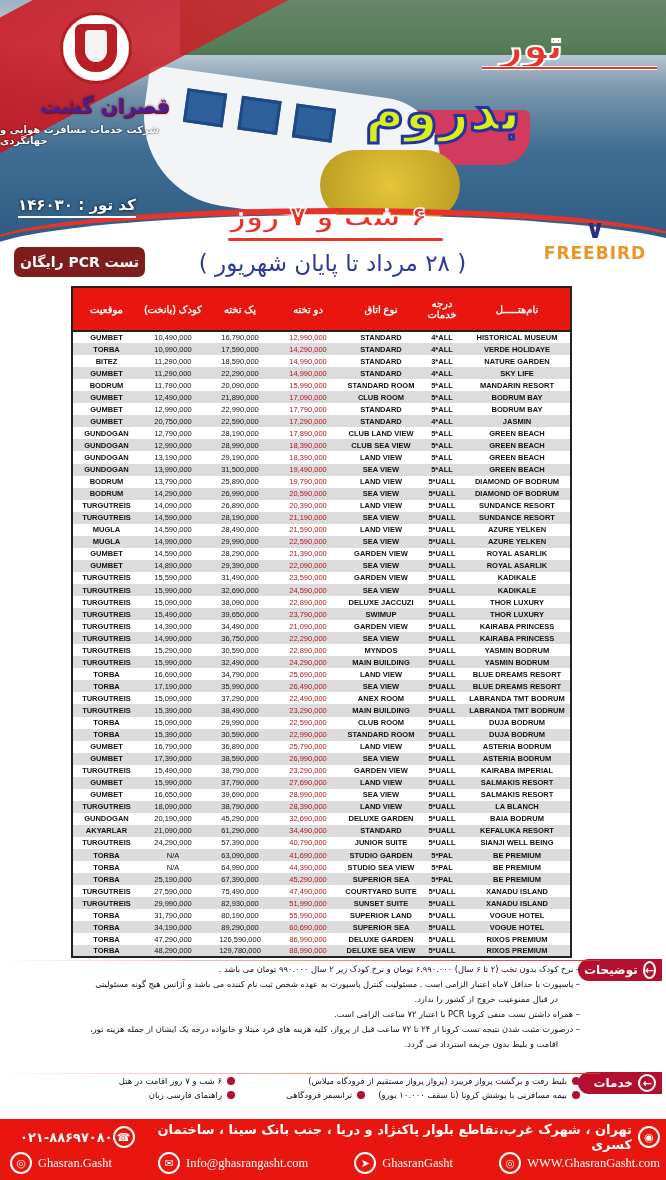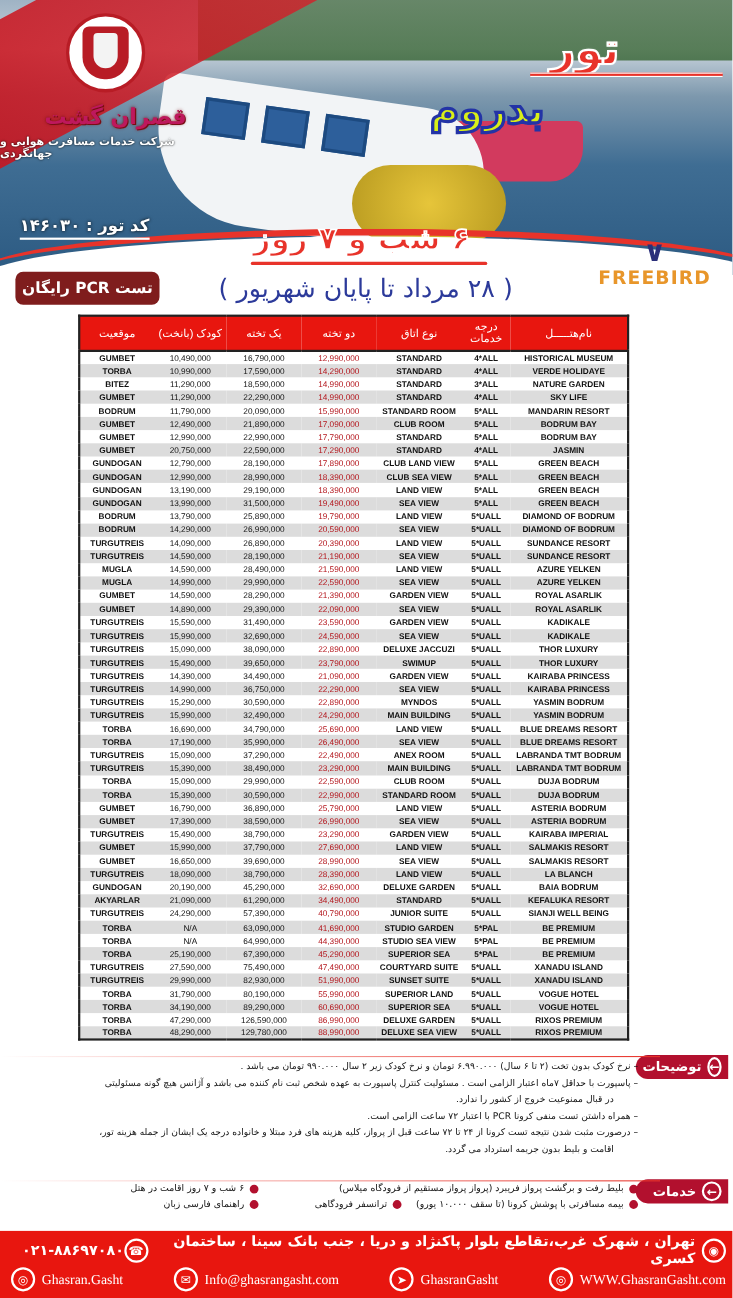--- a/index.html
+++ b/index.html
@@ -10,35 +10,35 @@
 .hero .boat1{position:absolute;left:140px;top:85px;width:300px;height:130px;background:#f2f4f6;border-radius:10px 60px 40px 90px;transform:rotate(8deg)}
 .hero .boat1 .win{position:absolute;top:18px;width:40px;height:34px;background:#2d5f9b;border:3px solid #1d4a80}
 .hero .nets{position:absolute;left:320px;top:150px;width:140px;height:70px;background:radial-gradient(circle,#e6c53a,#b89a20);border-radius:40px}
 .hero .boat2{position:absolute;left:360px;top:110px;width:170px;height:55px;background:#d23a5e;border-radius:6px 6px 30px 30px}
 .redband{position:absolute;left:-80px;top:60px;width:560px;height:120px;background:linear-gradient(90deg,rgba(200,20,30,.9),rgba(220,40,50,.75));transform:rotate(-28deg);transform-origin:left top}
 .curve-bottom{position:absolute;left:-20px;top:215px;width:720px;height:120px;background:#fff;border-radius:60% 60% 0 0/40% 40% 0 0}
 .curve-line{position:absolute;left:-20px;top:208px;width:720px;height:120px;border-top:6px solid #e8332a;border-radius:60% 60% 0 0/40% 40% 0 0}
 .logo{position:absolute;left:60px;top:12px;width:72px;height:72px;border-radius:50%;background:#fff;border:3px solid #b81c25;display:flex;align-items:center;justify-content:center}
 .logo .shield{width:42px;height:48px;background:#b81c25;border-radius:6px 6px 20px 20px;position:relative}
 .logo .shield:after{content:"";position:absolute;left:10px;top:6px;width:22px;height:32px;background:#f3f3f3;border-radius:4px 4px 12px 12px}
-.brand-name{position:absolute;left:20px;top:94px;width:170px;text-align:center;color:#be185d;font-weight:bold;font-size:20px;text-shadow:0 0 3px #7a0f14,1px 1px 0 #7a0f14}
+.brand-name{position:absolute;left:20px;top:94px;width:170px;text-align:center;color:#4c1d95;font-weight:bold;font-size:20px;text-shadow:0 0 3px #7a0f14,1px 1px 0 #7a0f14}
 .brand-sub{position:absolute;left:0px;top:124px;width:200px;text-align:left;color:#fff;font-size:10px;font-weight:bold;text-shadow:0 0 2px #000}
 .tour-code{position:absolute;left:18px;top:196px;color:#fff;font-weight:bold;font-size:15px;text-shadow:0 0 3px #000;direction:rtl;border-bottom:2px solid #fff;padding-bottom:2px}
 .title-tour{position:absolute;left:500px;top:22px;color:#e8332a;font-size:40px;font-weight:bold;-webkit-text-stroke:2px #fff;text-shadow:0 0 2px #fff}
 .title-underline{position:absolute;left:482px;top:66px;width:175px;height:4px;background:#e8332a;border-top:1px solid #fff;border-bottom:1px solid #fff}
-.title-city{position:absolute;left:391px;top:80px;color:#d9ef18;font-size:36px;font-weight:bold;-webkit-text-stroke:3px #2333a6;letter-spacing:2px}
+.title-city{position:absolute;left:365px;top:80px;color:#d9ef18;font-size:54px;font-weight:bold;-webkit-text-stroke:3px #2333a6;letter-spacing:2px}
 .duration{position:absolute;left:230px;top:200px;color:#e8332a;font-size:28px;font-weight:bold;-webkit-text-stroke:1.5px #fff;direction:rtl}
 .duration-line{position:absolute;left:228px;top:238px;width:215px;height:3px;background:#e8332a;border-radius:2px}
 .pcr-badge{position:absolute;left:14px;top:247px;width:131px;height:30px;background:#7f1d1d;color:#fff;font-weight:bold;font-size:14px;border-radius:7px;display:flex;align-items:center;justify-content:center;direction:rtl}
 .date-range{position:absolute;left:195px;top:250px;width:275px;text-align:center;color:#2c3a9a;font-size:23px;font-weight:normal;direction:rtl}
 .airline{position:absolute;left:525px;top:215px;width:140px;height:60px;text-align:center}
 .airline .bird{font-size:26px;color:#2b2f7a;line-height:28px;font-weight:bold}
 .airline .name{color:#e8962a;font-size:17px;font-weight:bold;letter-spacing:1px}
 table.prices{position:absolute;left:71px;top:286px;width:501px;border-collapse:collapse;font-family:"Liberation Sans",sans-serif;border:2px solid #222}
-table.prices th{background:#e8160f;color:#fff;font-size:10px;font-weight:normal;height:32px;line-height:11px;text-align:center;padding:0 2px;border-bottom:2px solid #222}
+table.prices th{background:#e8160f;color:#fff;font-size:10px;font-weight:bold;height:44px;line-height:11px;text-align:center;padding:0 2px;border-bottom:2px solid #222}
 table.prices td{font-size:7.5px;font-weight:bold;height:12.05px;line-height:11px;text-align:center;color:#111;padding:0 2px;white-space:nowrap}
 table.prices tr:nth-child(even) td{background:#dcdcdc}
 table.prices td.dbl{color:#b3141b;font-weight:normal}
 table.prices td.num{font-weight:normal}
 .section-tag{position:absolute;height:22px;background:#b2102e;color:#fff;font-weight:bold;font-size:12px;border-radius:11px 0 0 11px;display:flex;align-items:center;padding:0 6px;direction:rtl}
 .section-tag .ic{width:18px;height:18px;border-radius:50%;border:2px solid #fff;display:inline-flex;align-items:center;justify-content:center;font-size:11px;margin-left:5px}
 .notes{position:absolute;left:40px;top:962px;width:540px;direction:rtl;text-align:right;font-size:8.3px;line-height:15px;color:#111}
 .notes .indent{padding-right:22px}
 .services{position:absolute;left:60px;top:1074px;width:520px;direction:rtl;font-size:8.5px;color:#111}
 .services .row{display:flex;height:14px;align-items:center}

